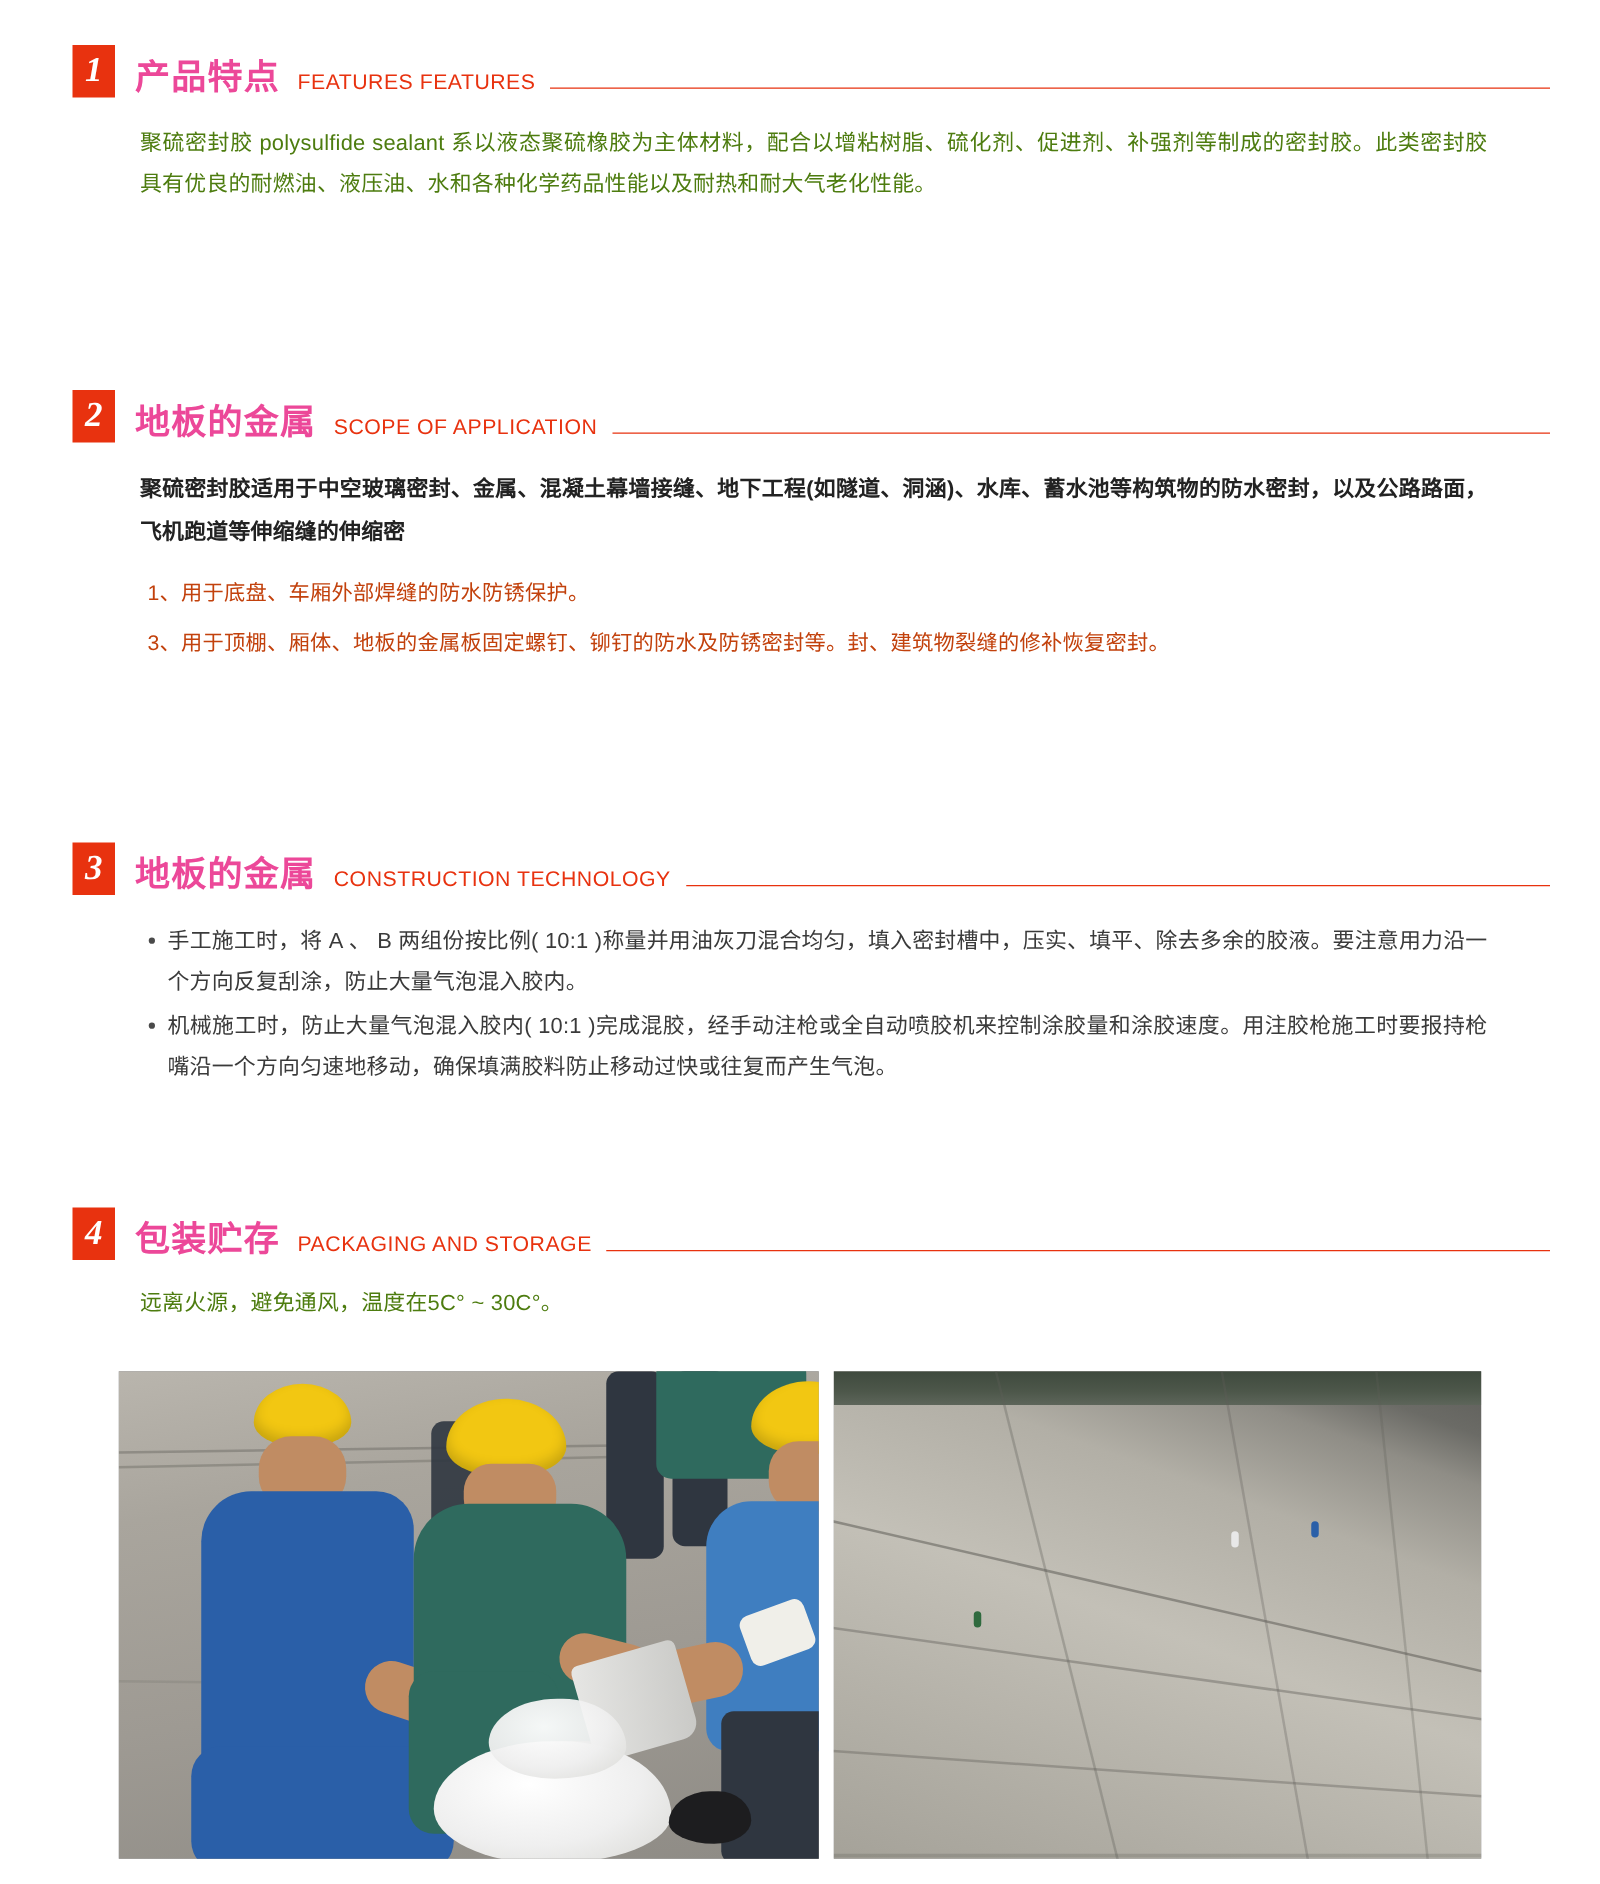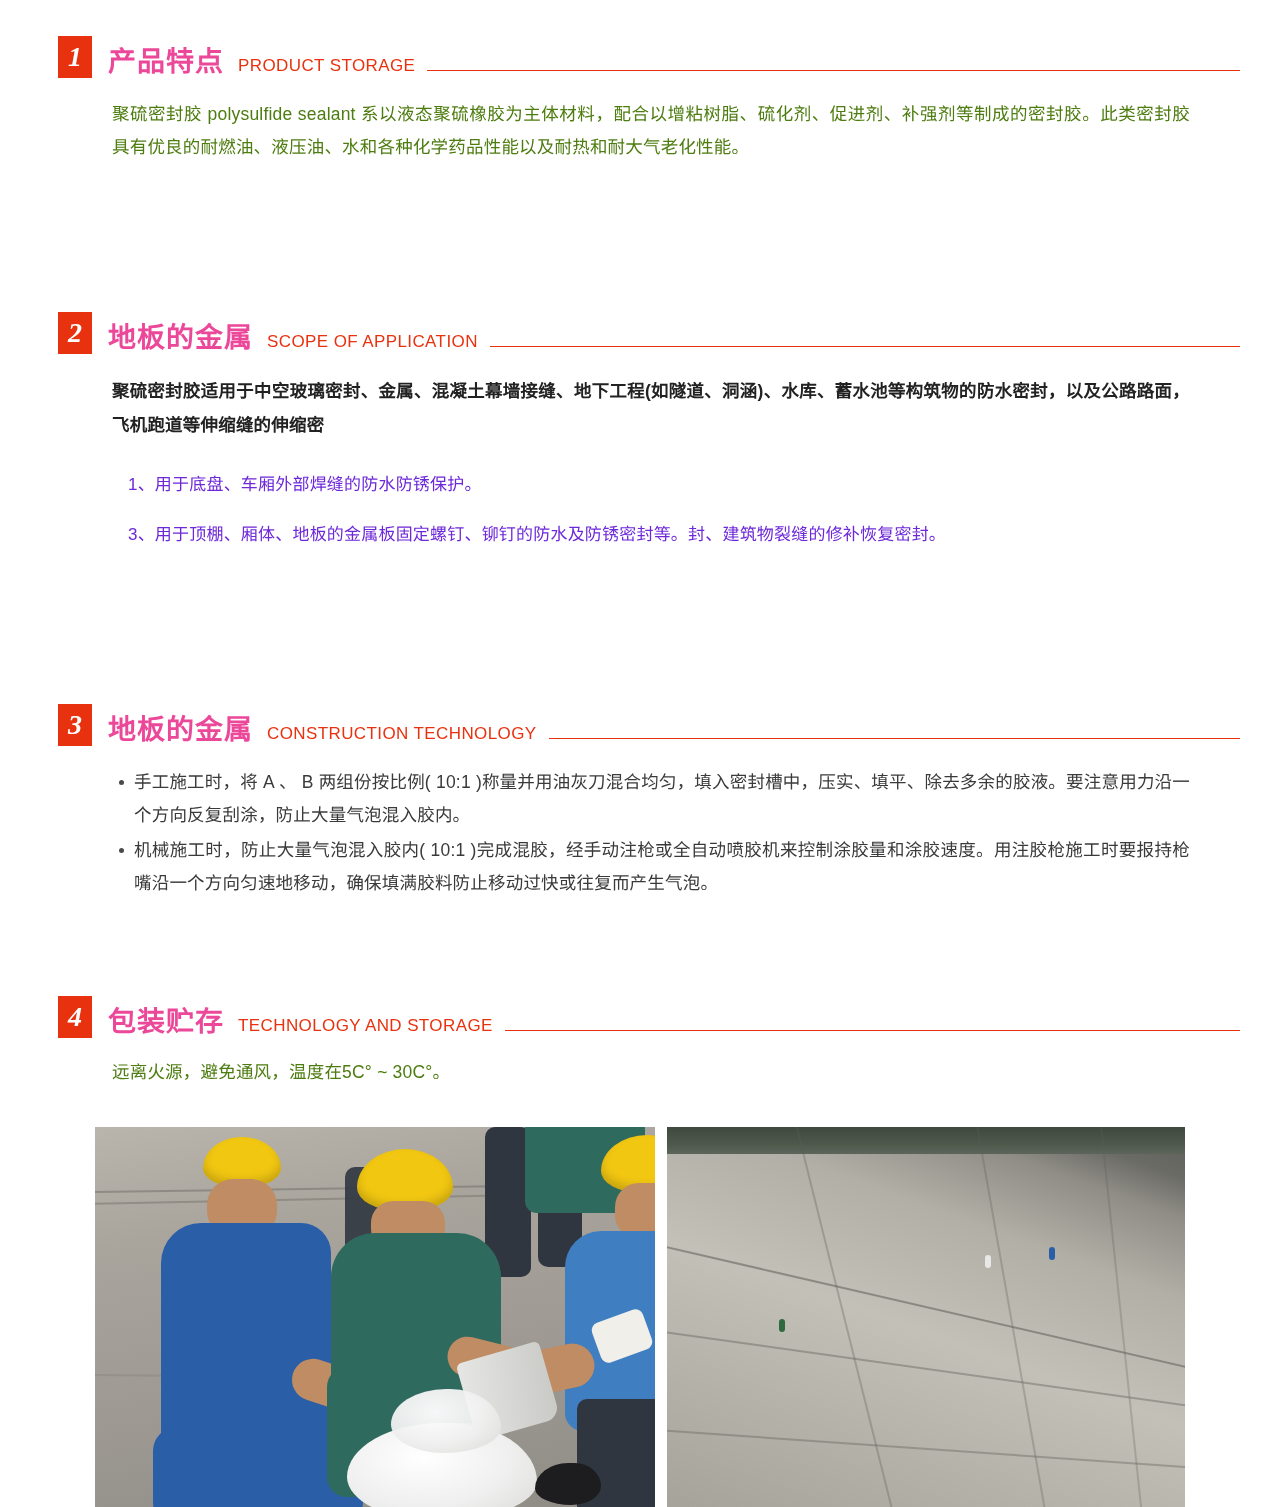--- a/index.html
+++ b/index.html
@@ -90,24 +90,24 @@
     color: #4d7c0f;
     text-align: justify;
     letter-spacing: 0.2px;
   }
   p.para.bold {
     font-weight: bold;
     color: #222222;
     line-height: 34px;
   }
   .list-line {
-    margin: 16px;
+    margin: 6px;
     font-size: 17px;
     line-height: 34px;
-    color: #6d28d9;
+    color: #c2410c;
     letter-spacing: 0.2px;
   }
   ul.bullets {
     margin: 0;
     padding: 0 0 0 22px;
     list-style: none;
   }
   ul.bullets li {
     position: relative;
     font-size: 17.5px;
@@ -222,21 +222,21 @@
 </style>
 </head>
 <body>
 
 <div class="page">
 
   <div class="section s1">
     <div class="sec-head">
       <div class="sec-num">1</div>
       <div class="sec-cn">产品特点</div>
-      <div class="sec-en">PRODUCT STORAGE</div>
+      <div class="sec-en">FEATURES FEATURES</div>
       <div class="sec-rule"></div>
     </div>
     <div class="gap-1"></div>
     <div class="body-wrap">
       <p class="para">聚硫密封胶 polysulfide sealant 系以液态聚硫橡胶为主体材料，配合以增粘树脂、硫化剂、促进剂、补强剂等制成的密封胶。此类密封胶具有优良的耐燃油、液压油、水和各种化学药品性能以及耐热和耐大气老化性能。</p>
     </div>
   </div>
 
   <div class="gap-after-1"></div>
 
@@ -273,21 +273,21 @@
       </ul>
     </div>
   </div>
 
   <div class="gap-after-3"></div>
 
   <div class="section">
     <div class="sec-head">
       <div class="sec-num">4</div>
       <div class="sec-cn">包装贮存</div>
-      <div class="sec-en">TECHNOLOGY AND STORAGE</div>
+      <div class="sec-en">PACKAGING AND STORAGE</div>
       <div class="sec-rule"></div>
     </div>
     <div class="gap-small"></div>
     <div class="body-wrap">
       <p class="para">远离火源，避免通风，温度在5C° ~ 30C°。</p>
     </div>
   </div>
 
   <div class="photos">
 

